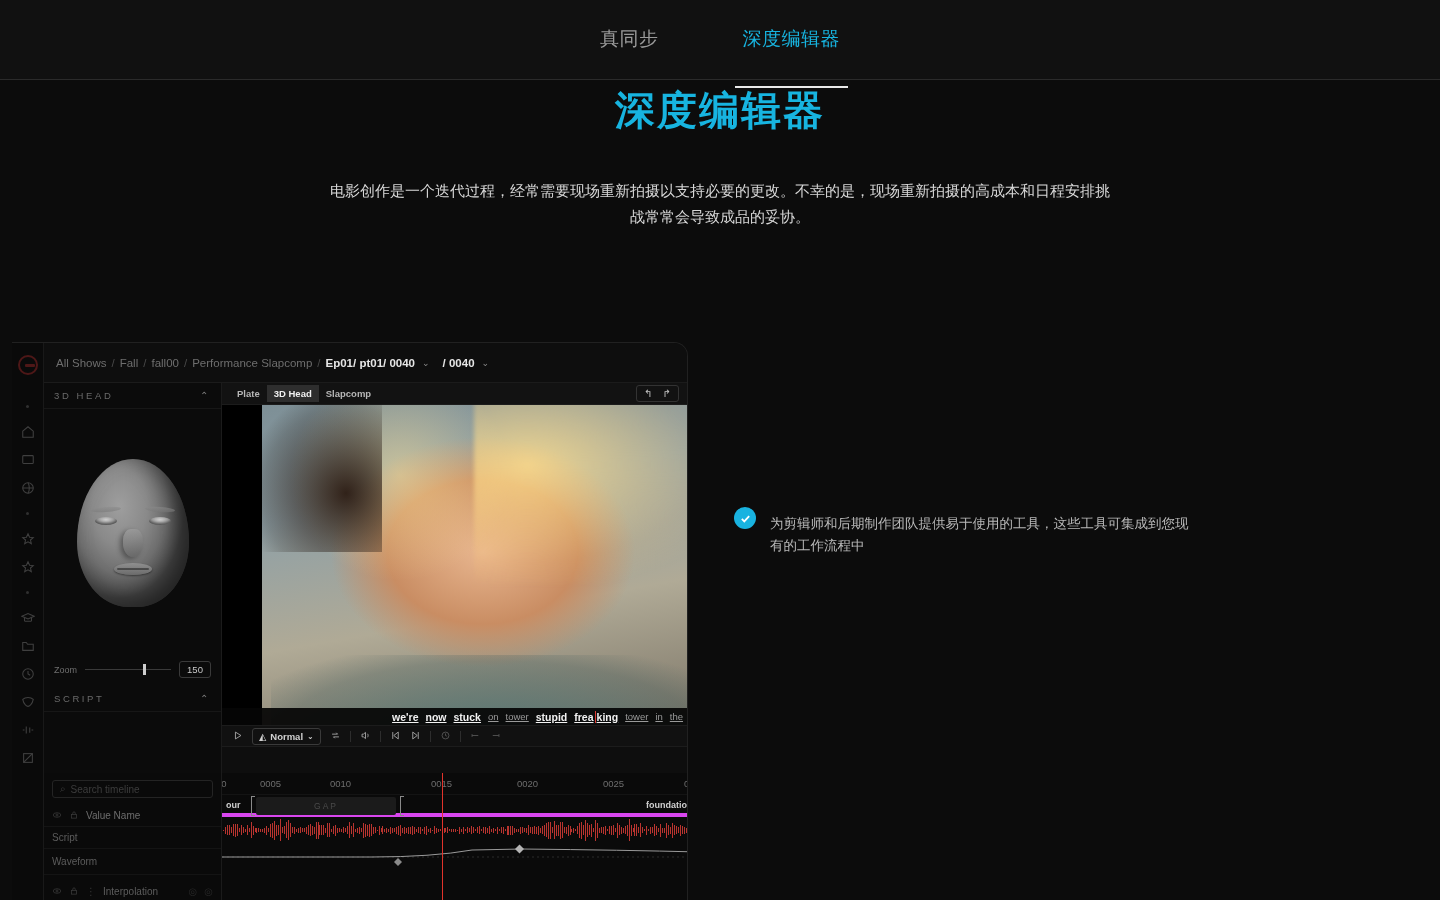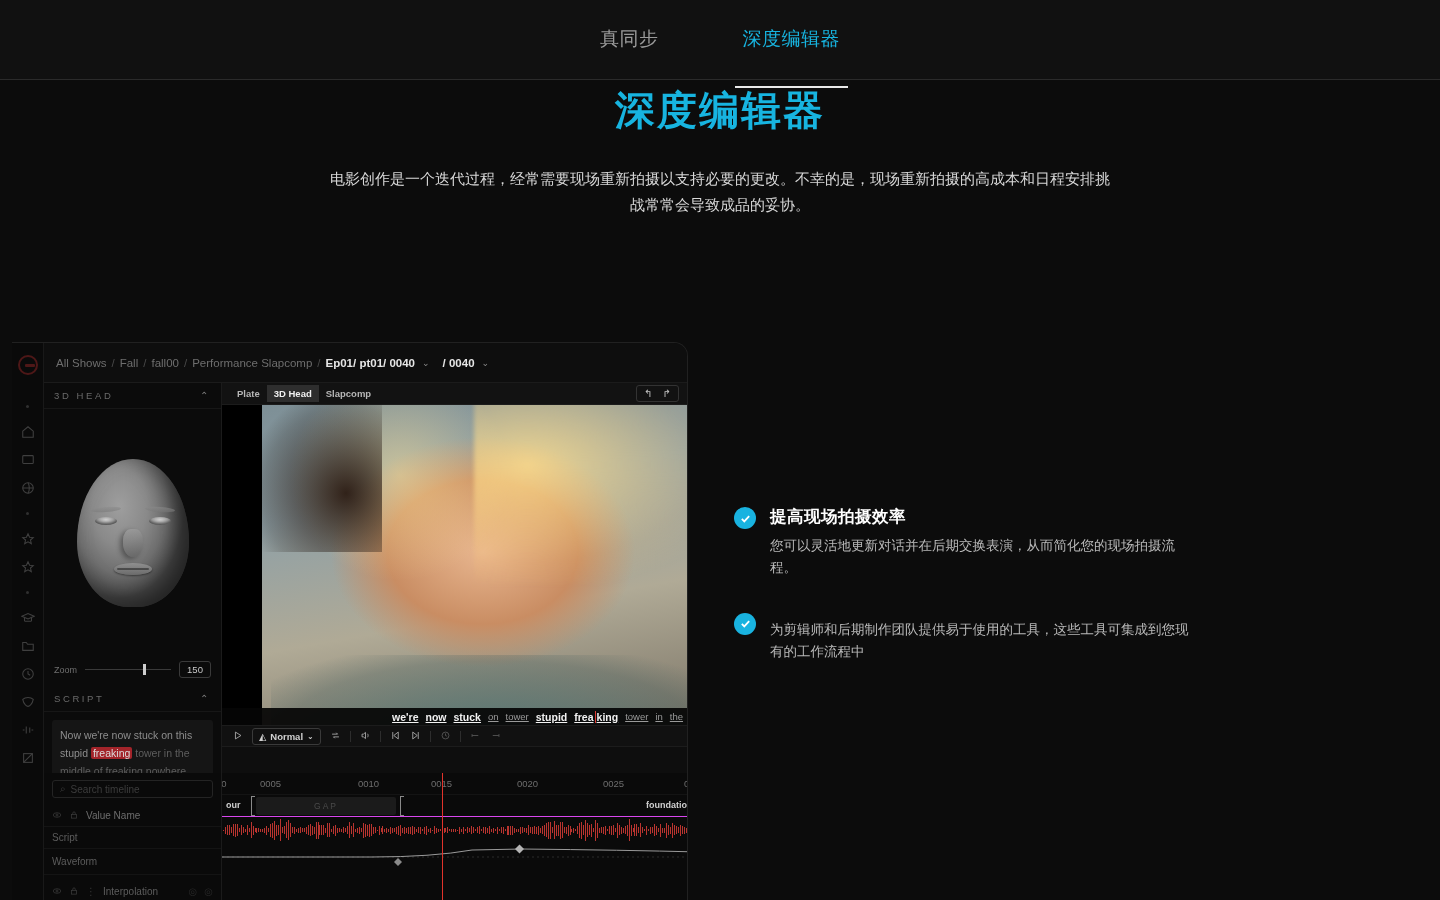--- a/index.html
+++ b/index.html
@@ -39,21 +39,21 @@
   .hero-title {
     text-align: center; margin-top: 0px; padding-top: 2px;
     font-size: 40px; font-weight: 700; color: #17b4e0;
     letter-spacing: 2px;
     line-height: 1.4;
   }
   .hero-p {
     width: 780px; margin: 0 auto; text-align: center;
     color: #d8d8d8; font-size: 15px; line-height: 1.75;
   }
-  .hero-p.p1 { margin-top: 28px; }
+  .hero-p.p1 { margin-top: 40px; }
   .hero-p.p2 { margin-top: 30px; }
 
   
   .app {
     position: absolute;
     left: 12px; top: 342px;
     width: 676px; height: 560px;
     background: #0e0e0e;
     border-top-right-radius: 14px;
     border-top-left-radius: 0px;
@@ -213,21 +213,21 @@
   .searchbox { margin: 7px 8px; height: 18px; border: 1px solid #242424; border-radius: 3px;
     display: flex; align-items: center; gap: 5px; padding: 0 7px; font-size: 10px; color: #3d3d3d; }
   .trow { height: 22px; display: flex; align-items: center; gap: 7px; padding: 0 8px;
     font-size: 10px; color: #5c5c5c; border-bottom: 1px solid #141414; }
   .trow .eye-ic, .trow .lock-ic { opacity: .5; }
   .trow svg { width: 10px; height: 10px; stroke: #6a6a6a; fill: none; stroke-width: 1.2; }
   .trow.hdr { color: #6d6d6d; }
   .tl-right { position: absolute; left: 178px; right: 0; top: 0; bottom: 0; overflow: hidden; }
   .ruler { height: 22px; position: relative; border-bottom: 1px solid #141414; }
   .ruler .tick { position: absolute; top: 5px; font-size: 9.5px; color: #6e6e6e; }
-  .clips { height: 22px; position: relative; border-bottom: 1px solid #d946ef; text-align: center; }
+  .clips { height: 22px; position: relative; border-bottom: 4px solid #d946ef; text-align: center; }
   .clip-lab { position: absolute; top: 5px; font-size: 9px; font-weight: 700; color: #cfcfcf; }
   .gap { position: absolute; top: 2px; height: 18px; background: #1b1b1b; border-radius: 2px;
     display: flex; align-items: center; justify-content: center; font-size: 8.5px;
     letter-spacing: 2px; color: #4a4a4a; }
   .bracket { position: absolute; top: 1px; width: 1px; height: 20px; background: #8a8a8a; }
   .bracket::before, .bracket::after { content:""; position:absolute; left:0; width:4px; height:1px; background:#8a8a8a; }
   .bracket::before { top:0; } .bracket::after { bottom:0; }
   .wave { height: 26px; position: relative; display: flex; align-items: center;
     gap: 1px; overflow: hidden; padding: 0 1px; }
   .wave i { display:block; width: 1px; background: #b9342f; }
@@ -366,27 +366,20 @@
       <div class="zoomrow">
         <span class="lab">Zoom</span>
         <div class="slider">
             <div class="knob"></div>
           </div>
         <div class="numbox">150</div>
       </div>
       <div class="panel-head">
         <span>SCRIPT</span>
         <span class="caret">⌃</span>
-      </div>
-      <div class="scriptbody">
-        <div class="scriptbox">
-          <span class="strong">Now we're now stuck on this stupid</span>
-          <span class="hl">freaking</span>
-          <span>tower in the middle of freaking nowhere</span>
-        </div>
       </div>
     </div>
 
     <div class="viewer">
       <div class="viewer-bar">
         <div class="segwrap">
           <div class="seg">Plate</div>
           <div class="seg on">3D Head</div>
           <div class="seg">Slapcomp</div>
         </div>
@@ -492,21 +485,21 @@
           <span style="margin-left:auto;opacity:.35">◎</span>
           <span style="opacity:.35">◎</span>
         </div>
       </div>
 
       <div class="tl-right">
         <div class="playhead" style="left:220px"></div>
         <div class="ruler">
           <span class="tick" style="left:-6px">00</span>
           <span class="tick" style="left:38px">0005</span>
-          <span class="tick" style="left:136px">0010</span>
+          <span class="tick" style="left:108px">0010</span>
           <span class="tick" style="left:209px">0015</span>
           <span class="tick" style="left:295px">0020</span>
           <span class="tick" style="left:381px">0025</span>
           <span class="tick" style="left:462px">00</span>
         </div>
         <div class="clips">
           <span class="clip-lab" style="left:4px">our</span>
           <div class="bracket" style="left:29px"></div>
           <div class="gap" style="left:34px;width:140px">GAP</div>
           <div class="bracket" style="left:178px"></div>
@@ -763,29 +756,18 @@
   </div>
 
   <div class="features">
     <div class="feat">
       <div class="check">
         <svg viewBox="0 0 16 16">
             <path d="M3.5 8.5l3 3 6-6.5"></path>
           </svg>
       </div>
       <div>
-        <div class="feat-title">提高现场拍摄效率</div>
-        <div class="feat-body">您可以灵活地更新对话并在后期交换表演，从而简化您的现场拍摄流程。</div>
-      </div>
-    </div>
-    <div class="feat">
-      <div class="check">
-        <svg viewBox="0 0 16 16">
-            <path d="M3.5 8.5l3 3 6-6.5"></path>
-          </svg>
-      </div>
-      <div>
         <div class="feat-body">为剪辑师和后期制作团队提供易于使用的工具，这些工具可集成到您现有的工作流程中</div>
       </div>
     </div>
   </div>
 
 </div>
 
 </body></html>

